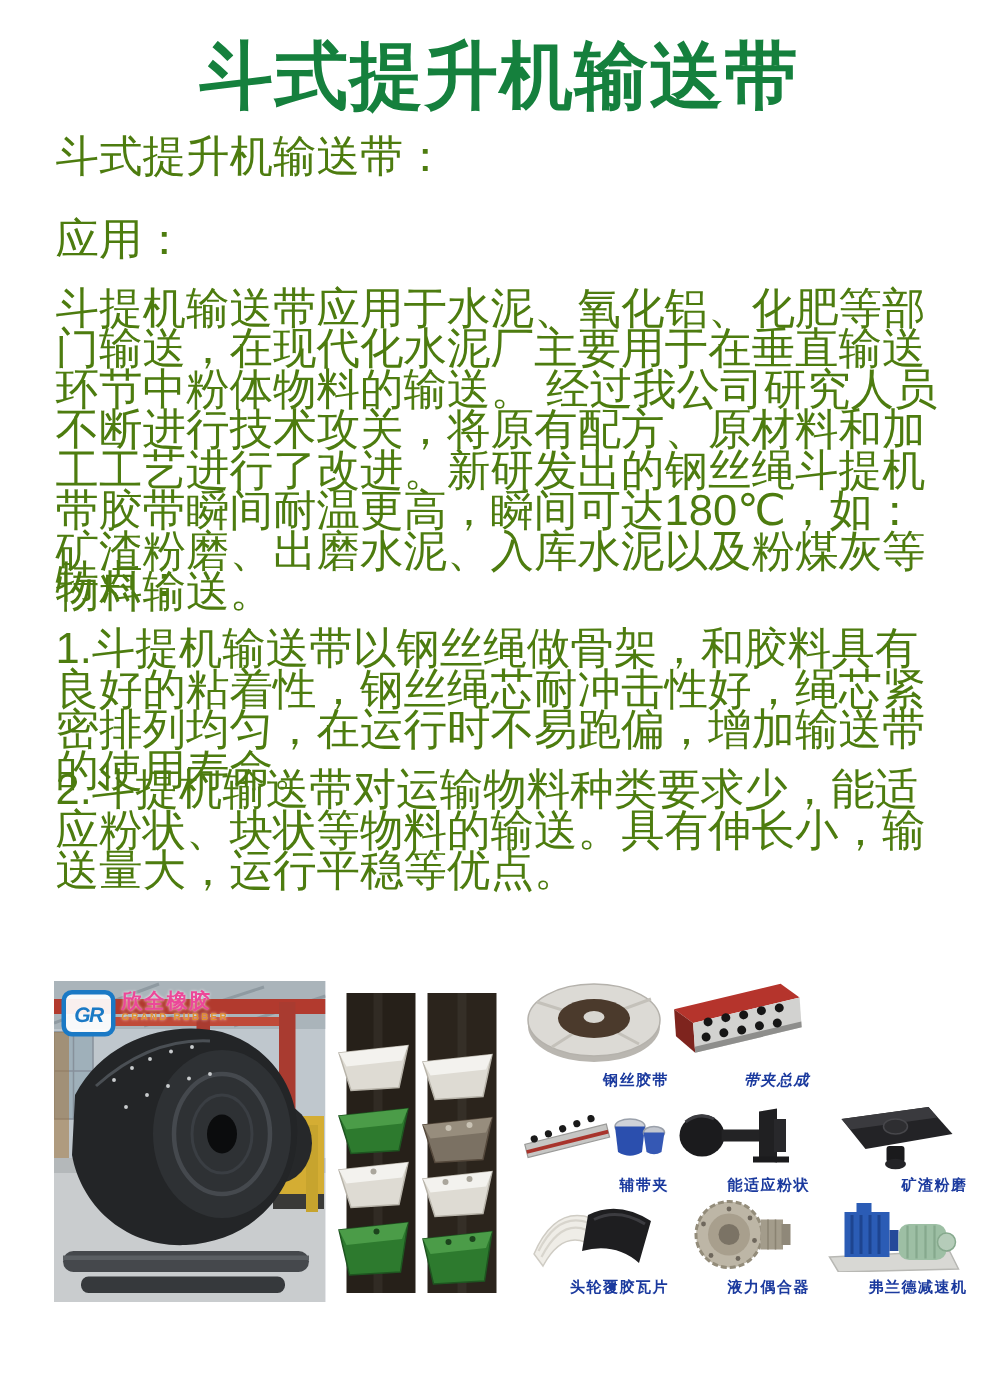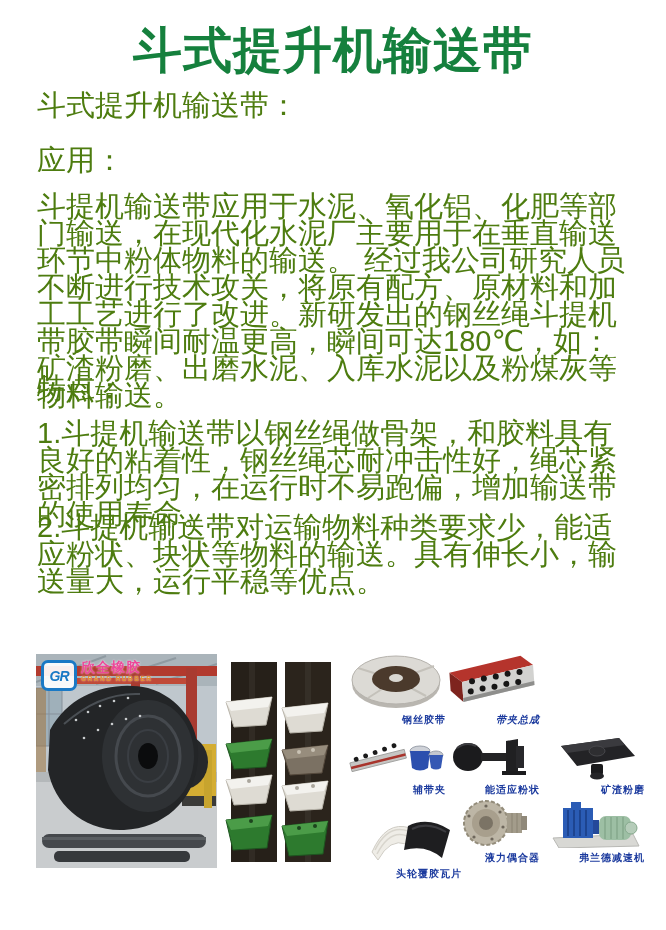--- a/index.html
+++ b/index.html
@@ -238,21 +238,21 @@
     <svg width="96" height="46" viewBox="0 0 96 46">
       <polygon points="14,12 72,4 88,22 30,32" fill="#232326"></polygon>
       <polygon points="14,12 72,4 78,11 20,19" fill="#3a3a3e"></polygon>
       <ellipse cx="50" cy="17" rx="8" ry="5" fill="#2e2e31" stroke="#47474b"></ellipse>
       <rect x="44" y="30" width="12" height="11" rx="2" fill="#1a1a1c"></rect>
       <ellipse cx="50" cy="42" rx="7" ry="3.5" fill="#242427"></ellipse>
     </svg>
     <figcaption class="cap">矿渣粉磨</figcaption>
   </figure>
 
-  <figure class="cell c1 r3" style="margin:16px;">
+  <figure class="cell c1 r3" style="margin:0;">
     <svg width="96" height="50" viewBox="0 0 96 50">
       <path d="M8,38 Q22,6 46,14 L42,30 Q26,24 14,46 Z" fill="#efede7" stroke="#cfccc4"></path>
       <path d="M11,36 Q24,10 44,17" fill="none" stroke="#d8d5cd" stroke-width="1.5"></path>
       <path d="M13,40 Q26,15 43,22" fill="none" stroke="#d8d5cd" stroke-width="1.5"></path>
       <path d="M44,12 Q64,2 86,16 L78,44 Q62,30 40,36 Z" fill="#1e1e20"></path>
       <path d="M48,15 Q64,7 82,18" fill="none" stroke="#3c3c40" stroke-width="2"></path>
     </svg>
     <figcaption class="cap">头轮覆胶瓦片</figcaption>
   </figure>
 

